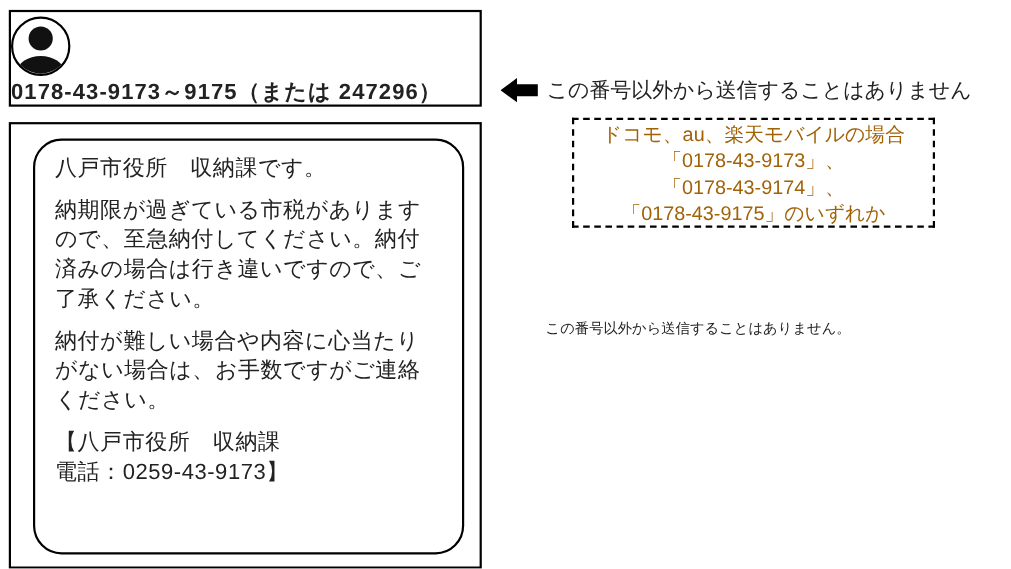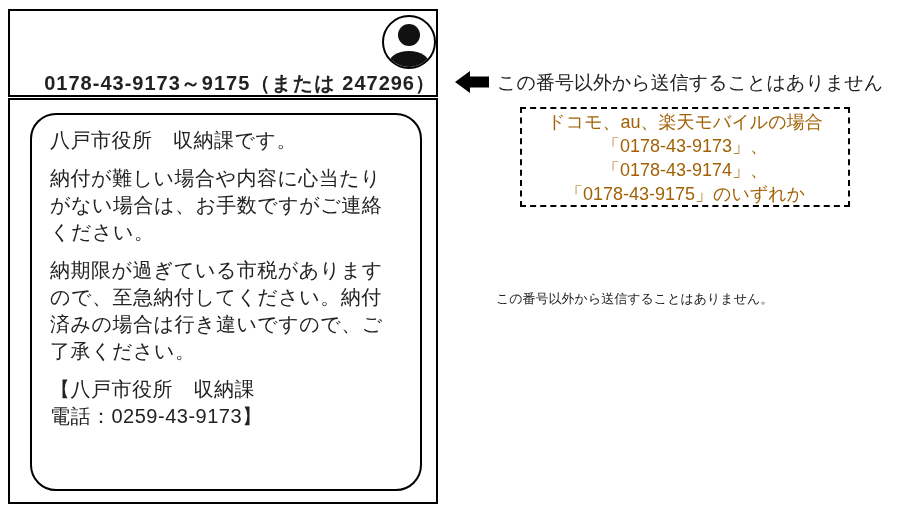--- a/index.html
+++ b/index.html
@@ -19,21 +19,21 @@
 
   
   .phone-header {
     position: absolute;
     left: 8px; top: 9px;
     width: 430px; height: 88px;
     border: 2px solid #000;
     box-sizing: border-box;
     display: flex;
     flex-direction: column;
-    align-items: flex-end;
+    align-items: flex-start;
   }
   .avatar {
     margin-top: 4px;
     width: 54px; height: 54px;
     border: 2px solid #000;
     border-radius: 50%;
     position: relative;
     overflow: hidden;
     box-sizing: border-box;
     background: #fff;
@@ -59,21 +59,21 @@
     margin-top: 1px;
     font-size: 20px;
     font-weight: 700;
     letter-spacing: 1px;
     white-space: nowrap;
     color: #222;
   }
 
   .phone-body {
     position: absolute;
-    left: 8px; top: 98px;
+    left: 8px; top: 111px;
     width: 430px; height: 406px;
     border: 2px solid #000;
     box-sizing: border-box;
   }
   .bubble {
     position: absolute;
     left: 20px; top: 13px;
     width: 392px; height: 378px;
     border: 2px solid #000;
     border-radius: 26px;
@@ -142,27 +142,27 @@
     <div class="avatar">
       <div class="head"></div>
       <div class="shoulders"></div>
     </div>
     <div class="sender-number">0178-43-9173～9175（または 247296）</div>
   </div>
 
   <div class="phone-body">
     <div class="bubble">
       <p>八戸市役所　収納課です。</p>
-      <p>納付が難しい場合や内容に心当たり
-がない場合は、お手数ですがご連絡
-ください。</p>
       <p>納期限が過ぎている市税があります
 ので、至急納付してください。納付
 済みの場合は行き違いですので、ご
 了承ください。</p>
+      <p>納付が難しい場合や内容に心当たり
+がない場合は、お手数ですがご連絡
+ください。</p>
       <p>【八戸市役所　収納課
 電話：0259-43-9173】</p>
     </div>
   </div>
 
   <svg class="arrow-left" viewBox="0 0 34 24" aria-hidden="true">
     <polygon points="0,12 15,1 15,6.5 34,6.5 34,17.5 15,17.5 15,23" fill="#000"></polygon>
   </svg>
 
   <div class="callout-title">この番号以外から送信することはありません</div>

